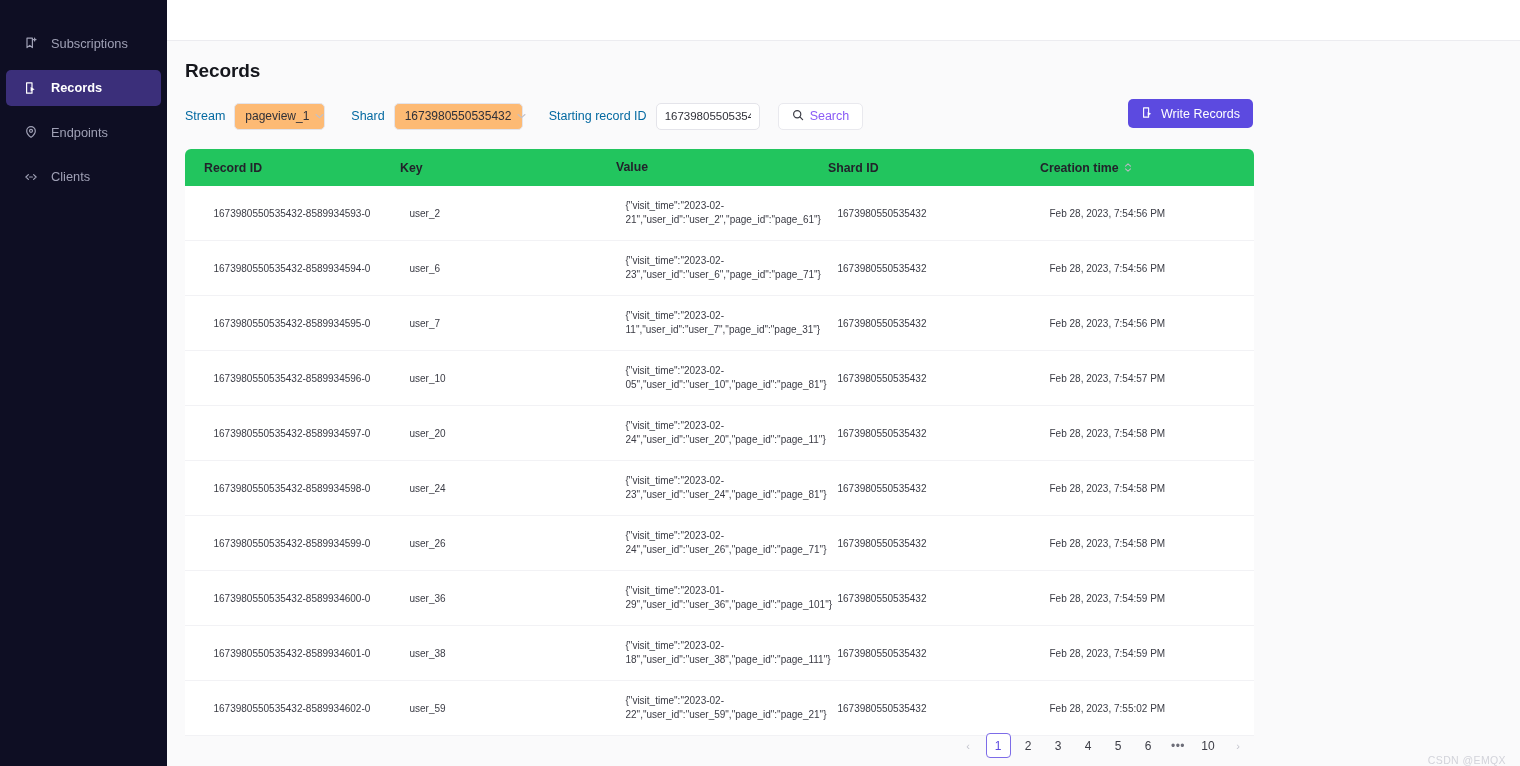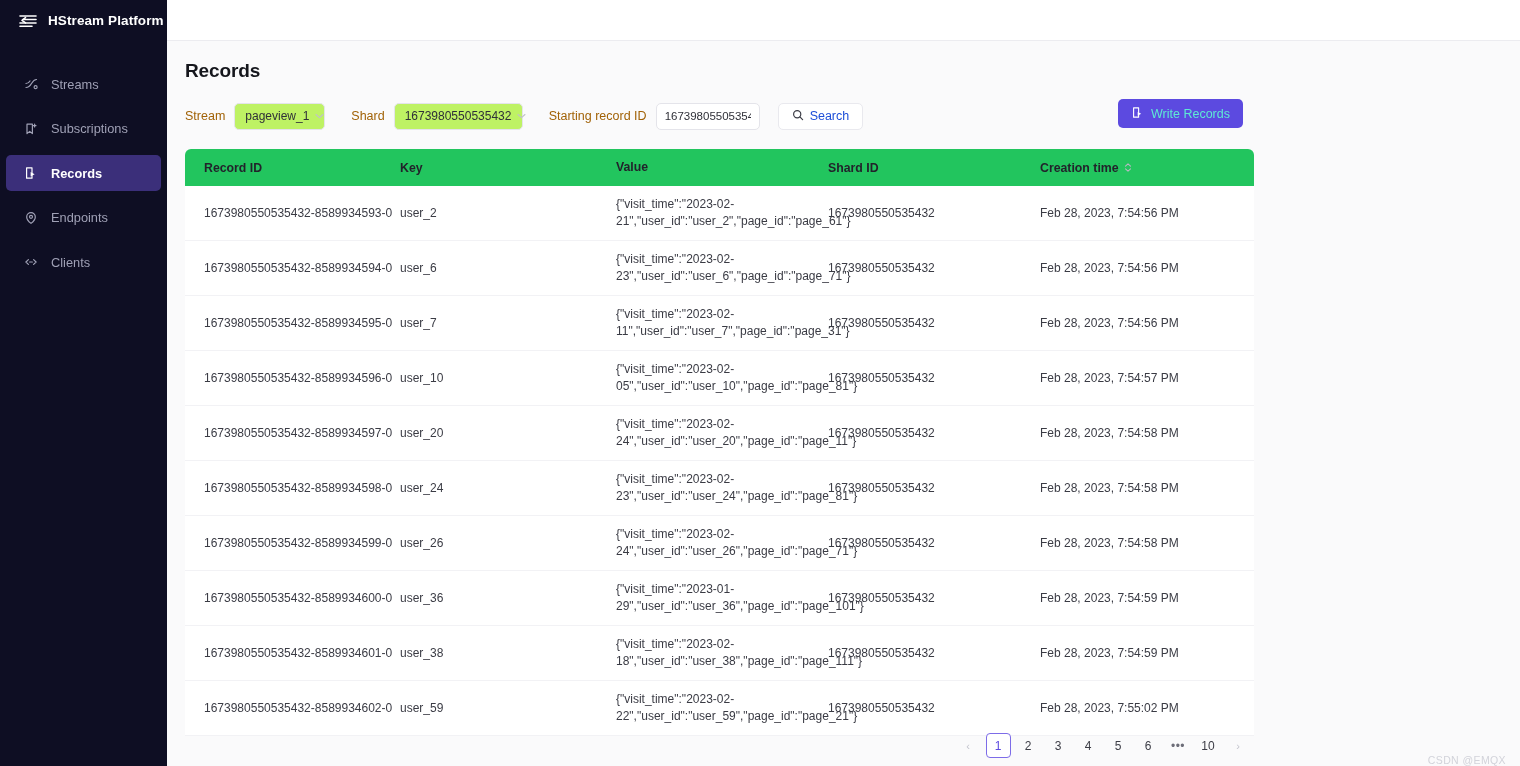--- a/index.html
+++ b/index.html
@@ -49,64 +49,64 @@
   }
   .content { flex: 1 1 auto; padding: 19px 0 0 18px; position: relative; }
 
   .page-title {
     font-size: 19px; font-weight: bold; color: #15161c;
     letter-spacing: -.1px; margin-bottom: 19px;
   }
 
   
   .toolbar { display: flex; align-items: center; height: 30px; position: relative; }
-  .tb-label { font-size: 12.5px; color: #a16207; margin-right: 9px; white-space: nowrap; }
+  .tb-label { font-size: 12.5px; color: #0369a1; margin-right: 9px; white-space: nowrap; }
   .select {
-    height: 27px; background: #bef264; border: 1px solid #e4e4ea;
+    height: 27px; background: #fdba74; border: 1px solid #e4e4ea;
     border-radius: 5px; display: flex; align-items: center;
     padding: 0 8px 0 10px; font-size: 12px; color: #2f3038;
     cursor: pointer; justify-content: space-between;
   }
   .select.stream { width: 91px; }
   .select.shard { width: 129px; margin-right: 0; }
   .caret { color: #c0c0c9; font-size: 9px; margin-left: 6px; line-height: 1; }
   .sep-20 { width: 26px; }
   .input-rid {
     width: 104px; height: 27px; background: #ffffff;
     border: 1px solid #e4e4ea; border-radius: 5px;
     padding: 0 8px; font-size: 11.5px; color: #2f3038;
     font-family: "Liberation Sans", sans-serif;
     outline: none; overflow: hidden; white-space: nowrap;
   }
   .btn-search {
     height: 27px; background: #ffffff; border: 1px solid #e9e9ee;
     border-radius: 5px; display: flex; align-items: center; gap: 6px;
-    padding: 0 13px; font-size: 12.5px; color: #1d4ed8; cursor: pointer;
+    padding: 0 13px; font-size: 12.5px; color: #8b5cf6; cursor: pointer;
     margin-left: 18px;
   }
   .btn-write {
-    position: absolute; right: 277px; top: -2px;
+    position: absolute; right: 267px; top: -2px;
     height: 29px; background: #5c4ae0; border: none; border-radius: 5px;
     display: flex; align-items: center; gap: 7px; padding: 0 13px;
-    color: #5eead4; font-size: 12.5px; cursor: pointer;
+    color: #ffffff; font-size: 12.5px; cursor: pointer;
   }
 
   
   .table-card {
     margin-top: 18px; width: 1069px; background: #ffffff;
     border-radius: 6px 6px 0 0; overflow: hidden;
   }
   .thead {
     display: flex; align-items: center; height: 37px;
     background: #22c55e; font-size: 12.3px; font-weight: bold; color: #22232b;
   }
   .thead .th { display: flex; align-items: center; gap: 5px; }
   .trow {
     display: flex; align-items: center; min-height: 55px;
-    border-bottom: 1px solid #f2f2f5; font-size: 12px; color: #3a3b44;
+    border-bottom: 1px solid #f2f2f5; font-size: 10px; color: #3a3b44; justify-content: center;
   }
   .c-rid   { width: 215px; padding-left: 19px; }
   .c-key   { width: 216px; }
   .c-val   { width: 212px; line-height: 1.38; }
   .c-shard { width: 212px; }
   .c-time  { width: 195px; }
   .thead .c-rid { padding-left: 19px; }
   .sort-icon { display: inline-flex; flex-direction: column; line-height: .62;
                color: #b7b8c2; font-size: 8px; }
 
@@ -128,46 +128,22 @@
     position: absolute; right: 14px; bottom: 0;
     font-size: 10.5px; color: #d2d3da; letter-spacing: .4px;
   }
 </style>
 </head>
 <body>
 
 <div class="app">
 
   <aside class="sidebar">
-    <div class="brand">
-      <span class="brand-logo">
-        <svg width="22" height="16" viewBox="0 0 22 16">
-          <g stroke="#ffffff" stroke-width="1.6" stroke-linecap="round">
-            <line x1="3" y1="3" x2="19" y2="3"></line>
-            <line x1="6" y1="6.5" x2="19" y2="6.5"></line>
-            <line x1="3" y1="10" x2="19" y2="10"></line>
-            <line x1="3" y1="13.3" x2="15" y2="13.3"></line>
-          </g>
-          <path d="M8.5 4.6 L5 7.3 L8.5 9.9" fill="none" stroke="#ffffff" stroke-width="1.6" stroke-linecap="round" stroke-linejoin="round"></path>
-        </svg>
-      </span>
-      <span class="brand-name">HStream Platform</span>
-    </div>
 
     <nav class="nav">
-      <div class="nav-item">
-        <span class="nav-icon">
-          <svg width="14" height="14" viewBox="0 0 14 14" fill="none" stroke="currentColor" stroke-width="1.2" stroke-linecap="round">
-            <path d="M2 10.5 C4.5 10.5 6 9 7.5 6.5 C9 4 10.5 2.5 12.5 2.5"></path>
-            <path d="M2 6.5 C4 6.5 5 5.5 6 4"></path>
-            <circle cx="11.6" cy="10.2" r="1.5"></circle>
-          </svg>
-        </span>
-        <span>Streams</span>
-      </div>
 
       <div class="nav-item">
         <span class="nav-icon">
           <svg width="14" height="14" viewBox="0 0 14 14" fill="none" stroke="currentColor" stroke-width="1.2" stroke-linecap="round" stroke-linejoin="round">
             <path d="M3 2.2 H8.4 V11.6 L5.7 9.4 L3 11.6 Z"></path>
             <path d="M10.6 2.2 V5"></path>
               <path d="M9.2 3.6 H12"></path>
           </svg>
         </span>
         <span>Subscriptions</span>

